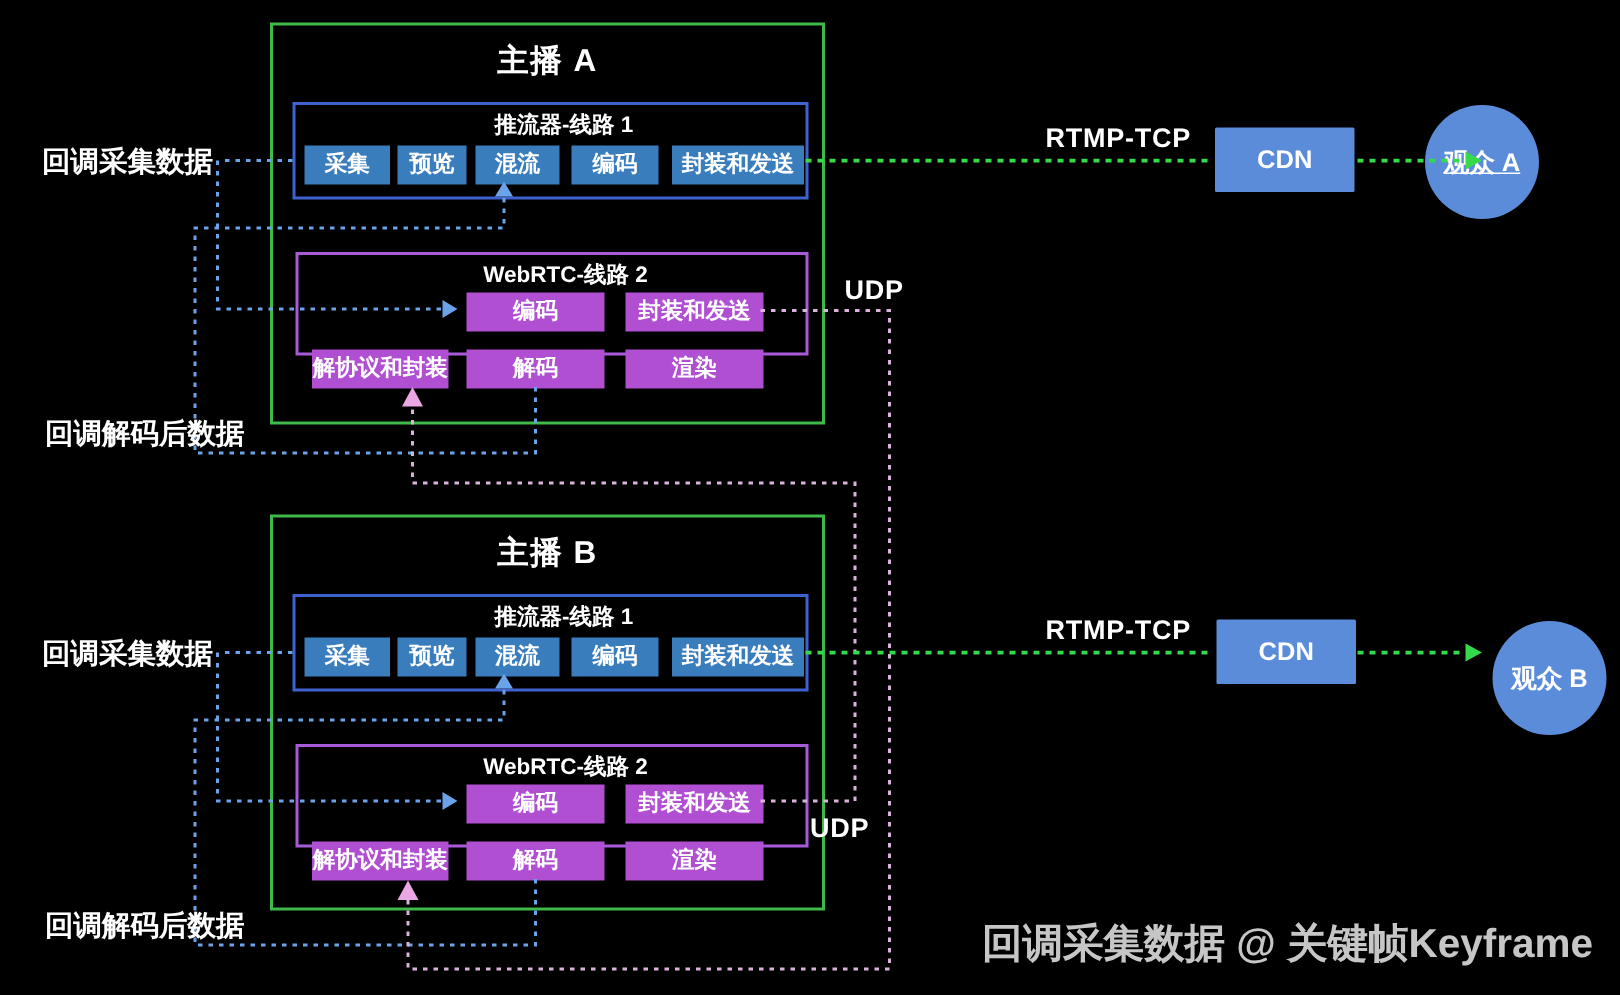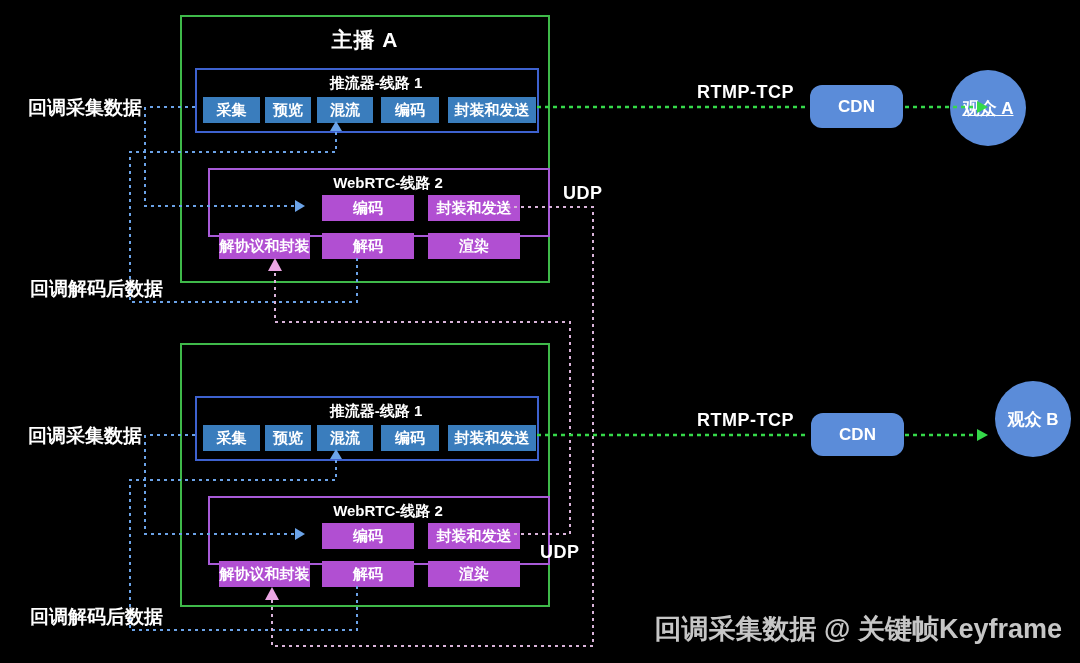--- a/index.html
+++ b/index.html
@@ -30,21 +30,21 @@
   }
   .panel-title{
     color:var(--text);font-size:21px;font-weight:bold;text-align:center;
     margin-top:9px;letter-spacing:1px;
   }
   .pusher-box{
     position:absolute;left:13px;top:51px;width:344px;height:65px;
     box-sizing:border-box;border:2px solid var(--pusher-border);
   }
   .webrtc-box{
-    position:absolute;left:26px;top:151px;width:342px;height:69px;
+    position:absolute;left:15px;top:151px;width:342px;height:69px;
     box-sizing:border-box;border:2px solid var(--webrtc-border);
   }
   .box-title{
     color:var(--text);font-size:15px;font-weight:bold;text-align:center;margin-top:4px;margin-left:18px;
   }
   .blk{
     position:absolute;height:26px;line-height:26px;text-align:center;
     color:var(--text);font-size:15px;font-weight:bold;white-space:nowrap;
   }
   .pblk{background:var(--pusher-block);}
@@ -52,21 +52,21 @@
   .cb-label{
     position:absolute;color:var(--text);font-size:19px;font-weight:bold;
     white-space:nowrap;z-index:6;
   }
   .proto-label{
     position:absolute;color:var(--text);font-size:18px;font-weight:bold;
     white-space:nowrap;z-index:6;letter-spacing:0.5px;
   }
   .cdn-box{
     position:absolute;width:93px;height:43px;background:var(--cdn-fill);
-    color:var(--text);font-size:17px;font-weight:bold;border-radius:12px;
+    color:var(--text);font-size:17px;font-weight:bold;border-radius:1px;
     display:flex;align-items:center;justify-content:center;z-index:2;
   }
   .viewer{
     position:absolute;width:76px;height:76px;border-radius:50%;
     background:var(--viewer-fill);color:var(--text);font-size:17px;font-weight:bold;
     display:flex;align-items:center;justify-content:center;z-index:2;white-space:nowrap;
   }
   svg.lines{position:absolute;left:0;top:0;z-index:5;pointer-events:none;}
   .l-blue{stroke:var(--line-blue);stroke-width:2;fill:none;stroke-dasharray:3 4;}
   .l-pink{stroke:var(--line-pink);stroke-width:2;fill:none;stroke-dasharray:3 4;}
@@ -98,20 +98,21 @@
     <div class="box-title">WebRTC-线路 2</div>
     <div class="blk wblk" style="left:112px;top:25px;width:92px;">编码</div>
     <div class="blk wblk" style="left:218px;top:25px;width:92px;">封装和发送</div>
     <div class="blk wblk" style="left:9px;top:63px;width:91px;">解协议和封装</div>
     <div class="blk wblk" style="left:112px;top:63px;width:92px;">解码</div>
     <div class="blk wblk" style="left:218px;top:63px;width:92px;">渲染</div>
   </div>
 </div>
 
 <div class="panel" style="top:343px;height:264px;">
+  <div class="panel-title">主播 B</div>
 
   <div class="pusher-box">
     <div class="box-title">推流器-线路 1</div>
     <div class="blk pblk" style="left:6px;top:27px;width:57px;">采集</div>
     <div class="blk pblk" style="left:68px;top:27px;width:46px;">预览</div>
     <div class="blk pblk" style="left:120px;top:27px;width:56px;">混流</div>
     <div class="blk pblk" style="left:184px;top:27px;width:58px;">编码</div>
     <div class="blk pblk" style="left:251px;top:27px;width:88px;">封装和发送</div>
   </div>
 
@@ -121,21 +122,21 @@
     <div class="blk wblk" style="left:218px;top:25px;width:92px;">封装和发送</div>
     <div class="blk wblk" style="left:9px;top:63px;width:91px;">解协议和封装</div>
     <div class="blk wblk" style="left:112px;top:63px;width:92px;">解码</div>
     <div class="blk wblk" style="left:218px;top:63px;width:92px;">渲染</div>
   </div>
 </div>
 
 <div class="cdn-box" style="left:810px;top:85px;">CDN</div>
 <div class="viewer" style="left:950px;top:70px;text-decoration:underline;">观众 A</div>
 <div class="cdn-box" style="left:811px;top:413px;">CDN</div>
-<div class="viewer" style="left:995px;top:381px;">观众 B</div>
+<div class="viewer" style="left:995px;top:414px;">观众 B</div>
 
 <svg class="lines" width="1080" height="663" viewBox="0 0 1080 663">
 
   <path class="l-blue" d="M150 107 H198"></path>
   <path class="l-blue" d="M145 107 V206 H296"></path>
   <polygon class="a-blue" points="305,206 295,200 295,212"></polygon>
 
   <path class="l-blue" d="M357 258 V302 H130 V152 H336 V130"></path>
   <polygon class="a-blue" points="336,121 330,131 342,131"></polygon>
 

